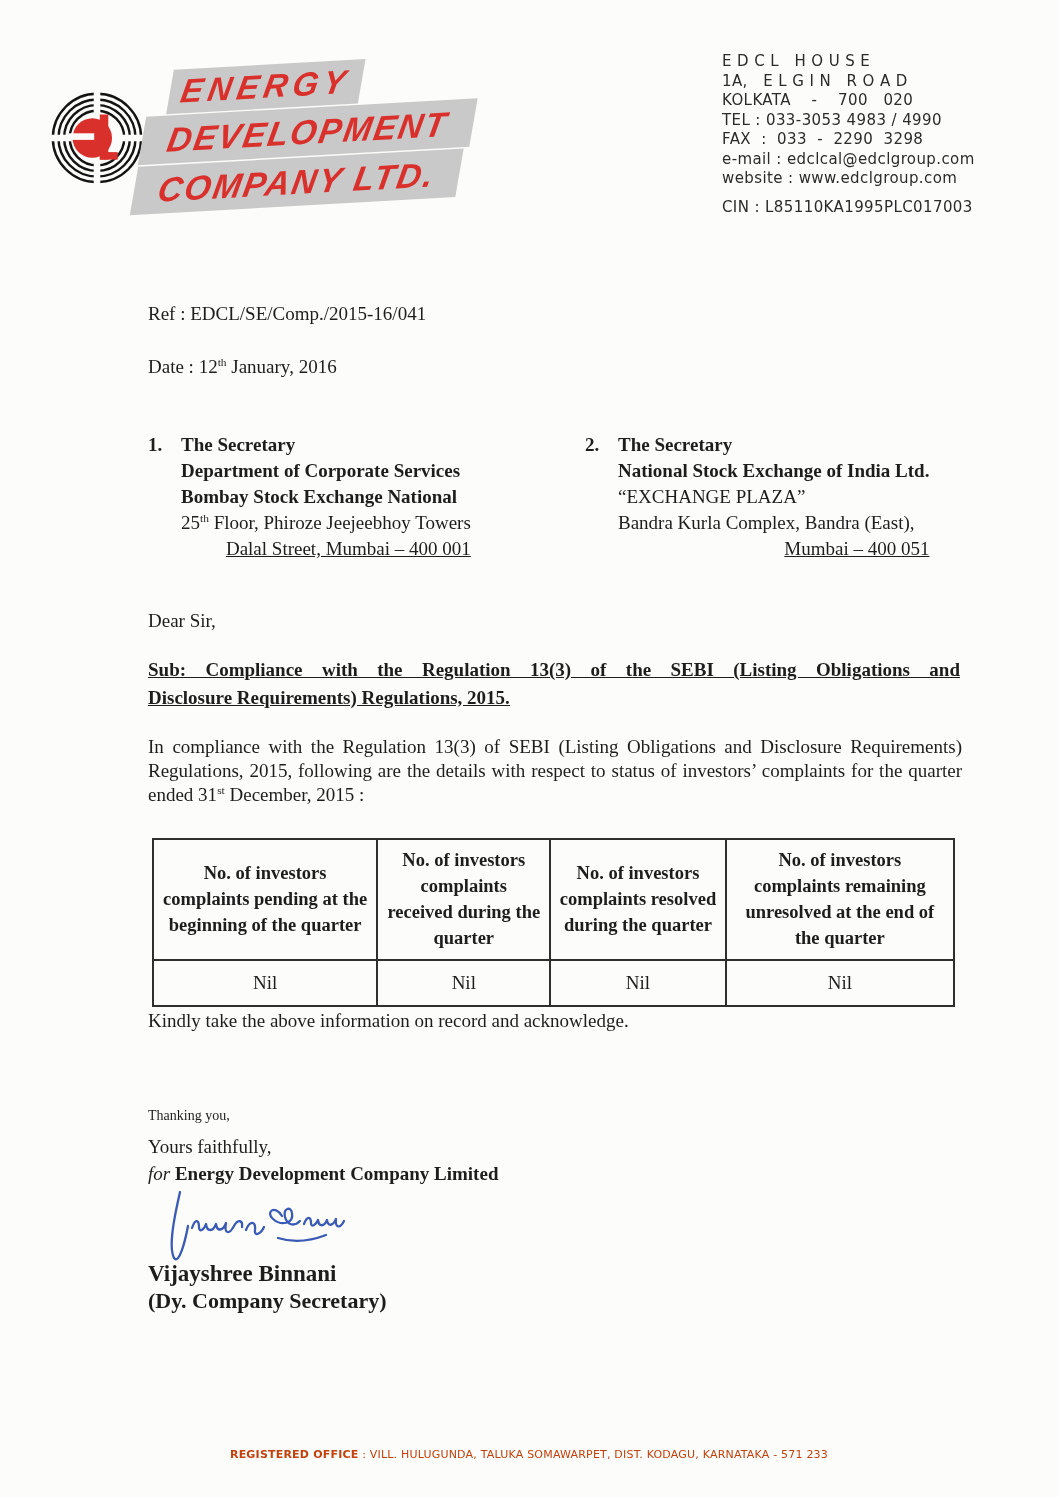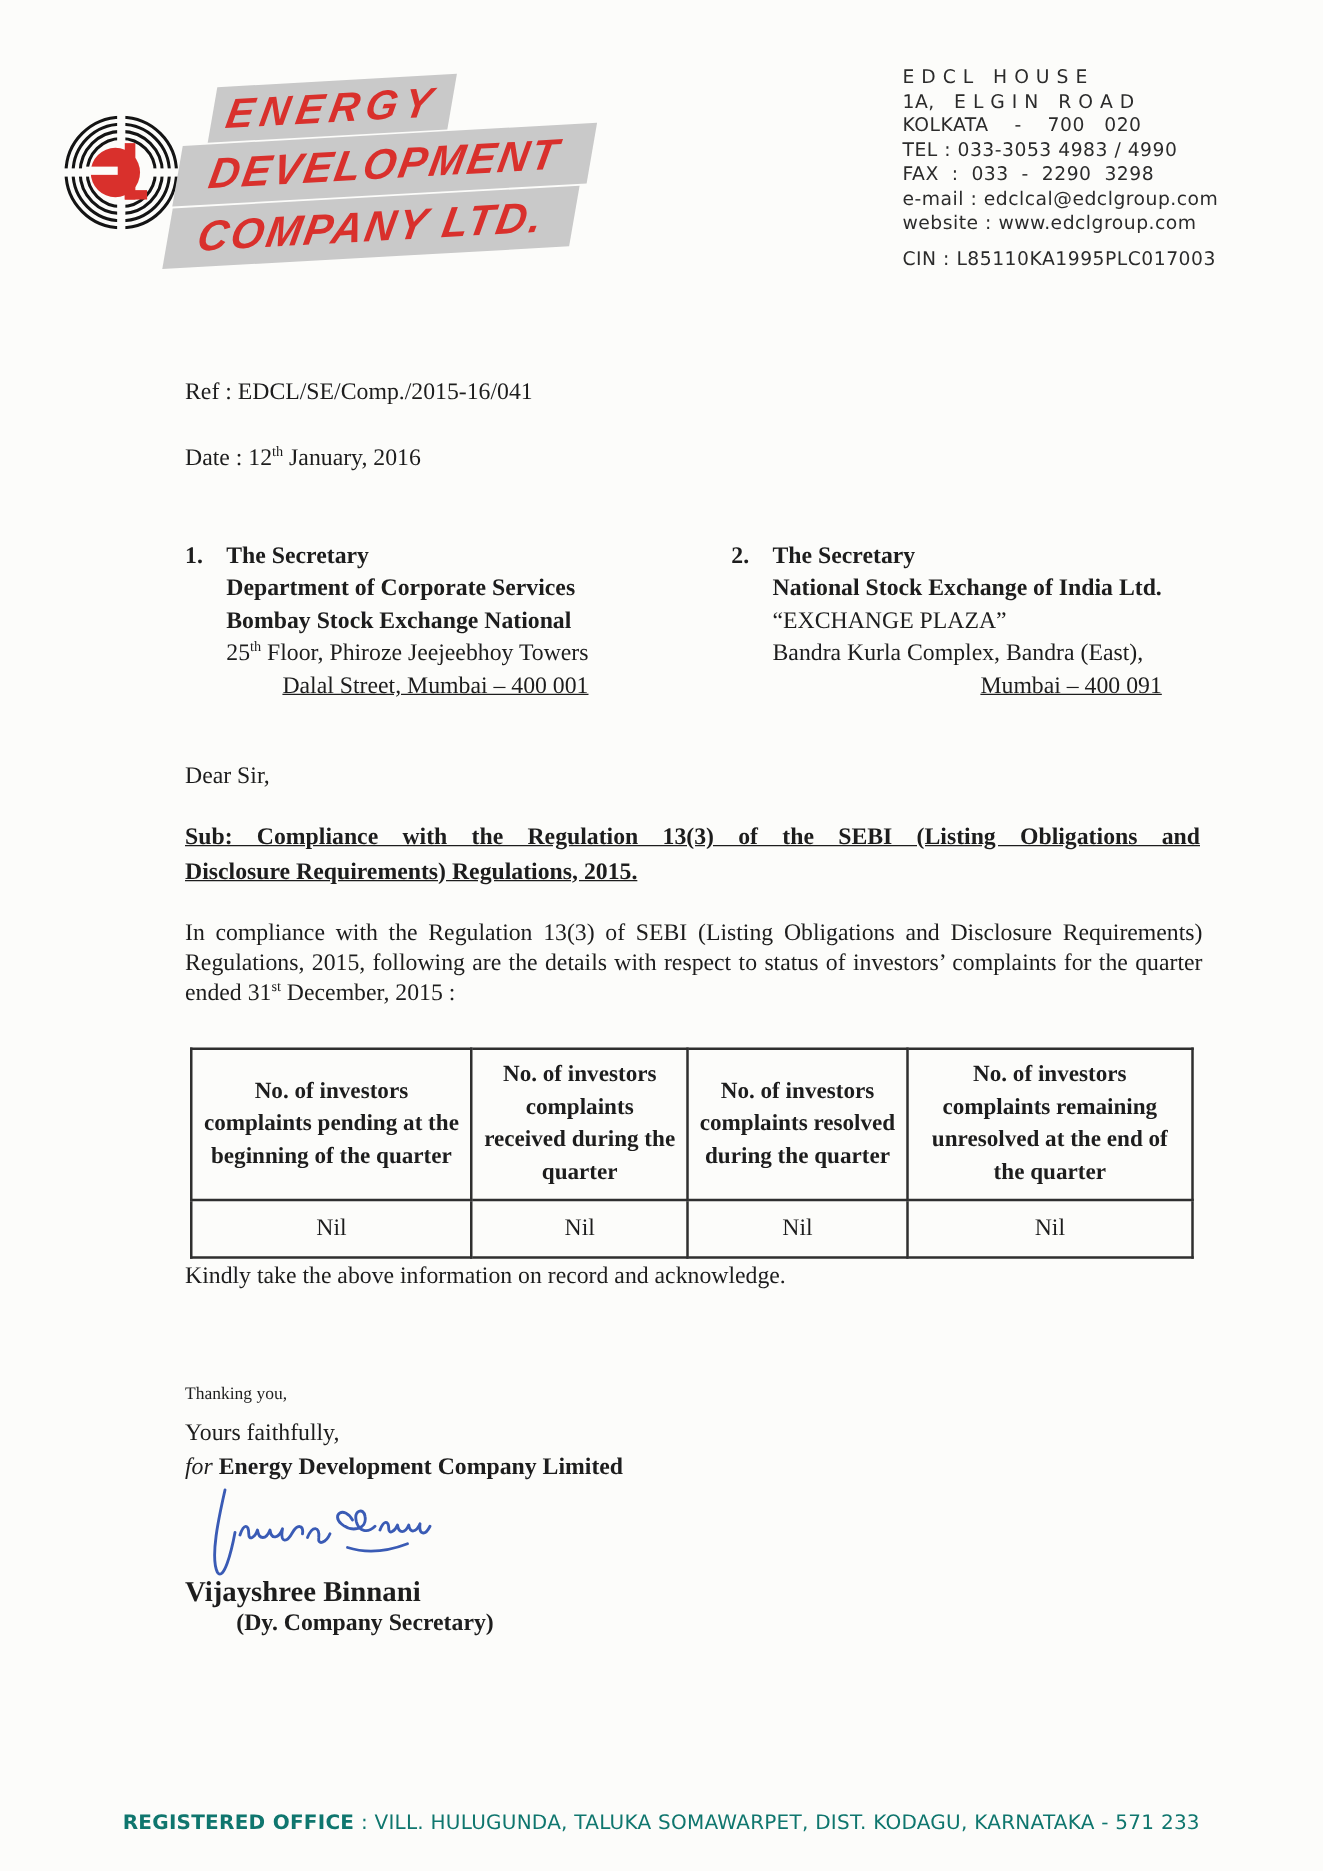--- a/index.html
+++ b/index.html
@@ -62,24 +62,24 @@
   }
   .ctable td{height:42px;font-size:19px;text-align:center;vertical-align:middle;}
   
   .kindly{left:148px;top:1010px;font-size:19px;}
   .thanking{left:148px;top:1060px;font-size:14px;margin-top:48px;}
   .faithfully{left:148px;top:1133px;font-size:19px;line-height:27px;}
   .faithfully .for{font-style:italic;}
   .faithfully .co{font-weight:bold;}
   .sig{left:158px;top:1188px;}
   .signer-name{left:148px;top:1261px;font-size:23px;font-weight:bold;}
-  .signer-title{left:148px;top:1288px;font-size:19px;font-weight:bold;margin-left:41px;}
+  .signer-title{left:148px;top:1288px;font-size:22px;font-weight:bold;}
   .footer{
     left:0;top:1448px;width:1058px;text-align:center;
-    font-family:"DejaVu Sans", sans-serif;font-size:16px;color:#0f766e;
+    font-family:"DejaVu Sans", sans-serif;font-size:11px;color:#c2410c;
     letter-spacing:0.2px;
   }
   .footer .lbl{font-weight:bold;}
 </style>
 </head>
 <body>
 
 <div class="page">
 
   <div class="abs logo">
@@ -135,21 +135,21 @@
   </div>
 
   <div class="abs recipient recipient-2">
     <div class="row">
       <span class="num">2.</span>
       <div>
         <div class="b">The Secretary</div>
         <div class="b">National Stock Exchange of India Ltd.</div>
         <div>“EXCHANGE PLAZA”</div>
         <div>Bandra Kurla Complex, Bandra (East),</div>
-        <div class="u">Mumbai – 400 091</div>
+        <div class="u">Mumbai – 400 051</div>
       </div>
     </div>
   </div>
 
   <div class="abs salutation">Dear Sir,</div>
 
   <div class="abs subject">
     <div class="l1">Sub: Compliance with the Regulation 13(3) of the SEBI (Listing Obligations and</div>
     <div class="l2">Disclosure Requirements) Regulations, 2015.</div>
   </div>

